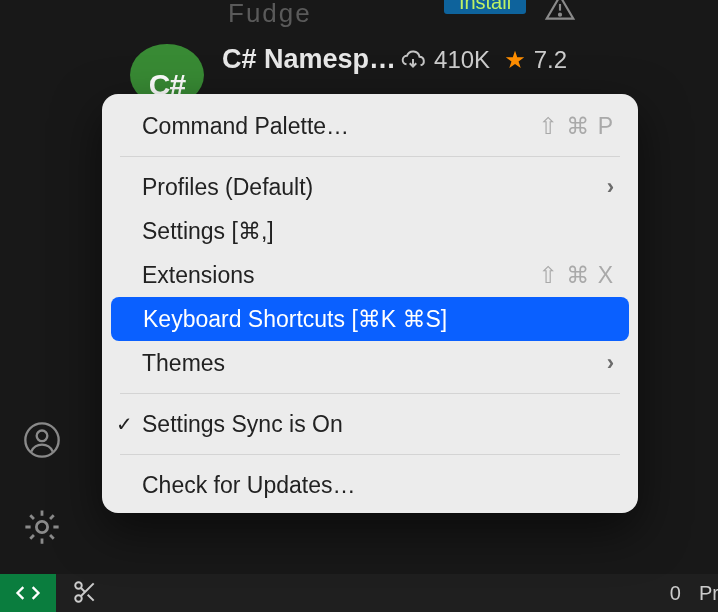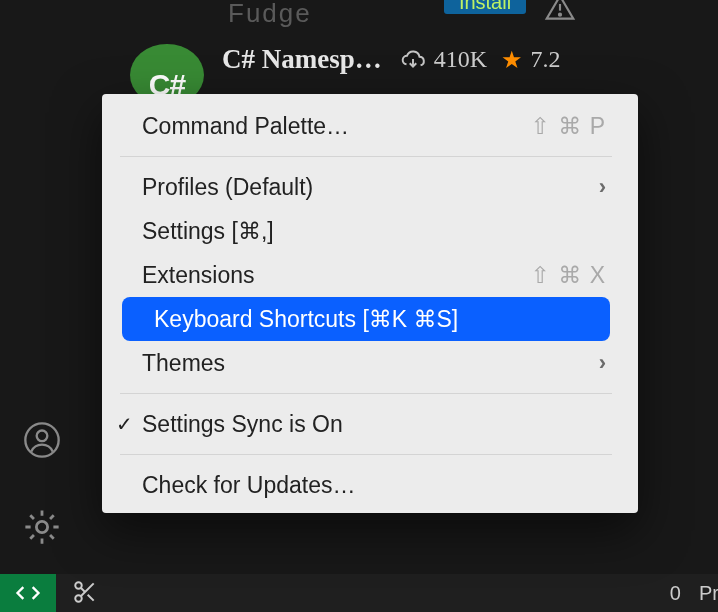--- a/index.html
+++ b/index.html
@@ -70,36 +70,36 @@
       display: flex; align-items: center; justify-content: center;
     }
     .status-right {
       margin-left: auto; display: flex; gap: 18px; align-items: center;
       padding-right: 0; transform: translateX(12px);
     }
 
     
     .menu {
       position: absolute; top: 94px; left: 102px; width: 536px;
-      background: #ececec; border-radius: 4px;
+      background: #ececec; border-radius: 16px;
       box-shadow: 0 18px 48px rgba(0,0,0,.55);
-      padding: 10px 8px 6px 0;
+      padding: 10px 0 6px 0;
       color: #222;
     }
     .menu-item {
       height: 44px; display: flex; align-items: center;
       padding: 0 24px 0 40px; font-size: 23px;
       position: relative;
     }
     .menu-item .short {
       margin-left: auto; color: #a9a9a9; font-size: 23px; letter-spacing: 1px;
     }
     .menu-item.hover {
       background: #0a60ff; color: #fff; border-radius: 8px;
-      margin: 0 20px; padding-left: 32px; padding-right: 16px;
+      margin: 0 9px; padding-left: 32px; padding-right: 16px;
     }
     .menu-sep {
       height: 1px; background: #d4d4d4; margin: 8px 18px;
     }
     .chevron {
       margin-left: auto; color: #6b6b6b; font-size: 22px; font-weight: 600;
     }
     .check {
       position: absolute; left: 14px; font-size: 20px; color: #222;
     }
@@ -123,21 +123,21 @@
     <path d="M12 3 L22 20 H2 Z"></path>
       <line x1="12" y1="9" x2="12" y2="14"></line>
       <circle cx="12" cy="17" r="0.8" fill="currentColor"></circle>
   </svg>
 </span>
 
 <div class="ext-row">
   <div class="ext-icon">
       <span>C#</span>
     </div>
-  <div style="display:flex;align-items:center;gap:14px;font-family:Liberation Serif, serif;">
+  <div style="display:flex;align-items:center;">
     <div class="ext-title">C# Namesp…</div>
     <div class="ext-meta">
       <span class="cloud-ico">
         <svg width="26" height="26" viewBox="0 0 24 24" fill="none" stroke="currentColor" stroke-width="1.8">
           <path d="M6 16a4 4 0 0 1 .5-7.97A6 6 0 0 1 18 9a4 4 0 0 1 1 7.87"></path>
           <path d="M12 11v7"></path>
             <path d="M9 15l3 3 3-3"></path>
         </svg>
       </span>
       <span>410K</span>

